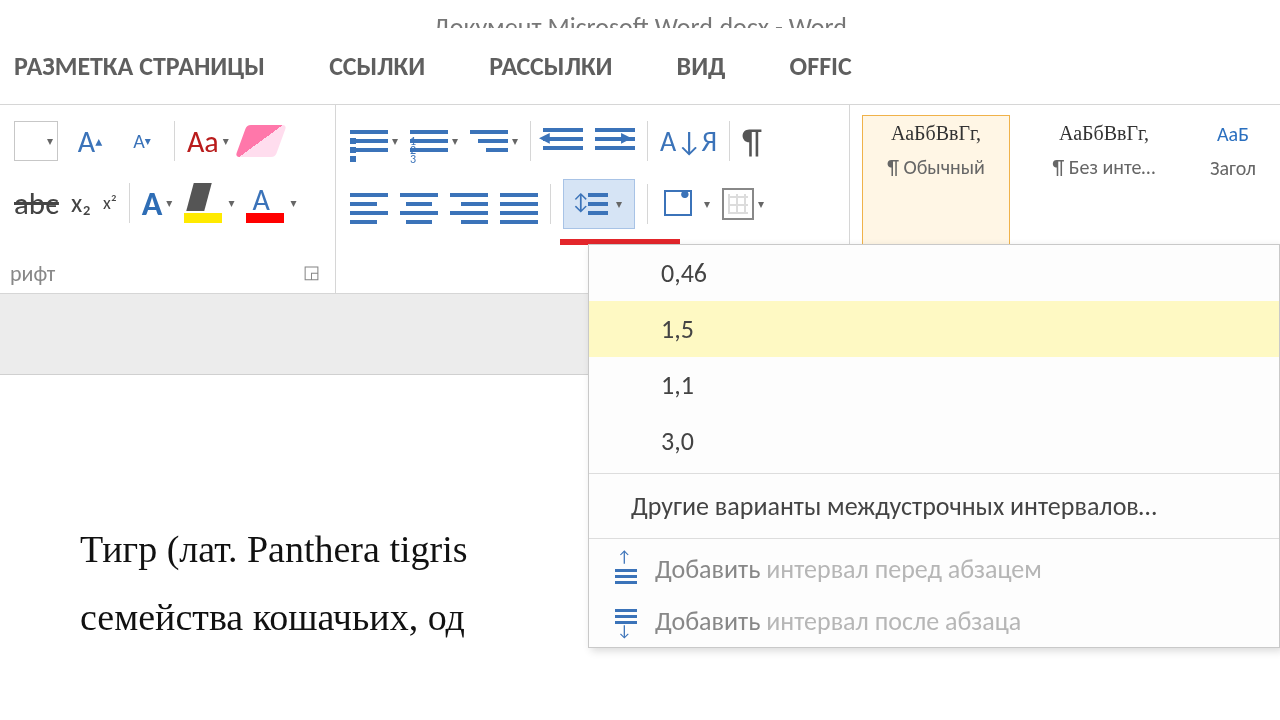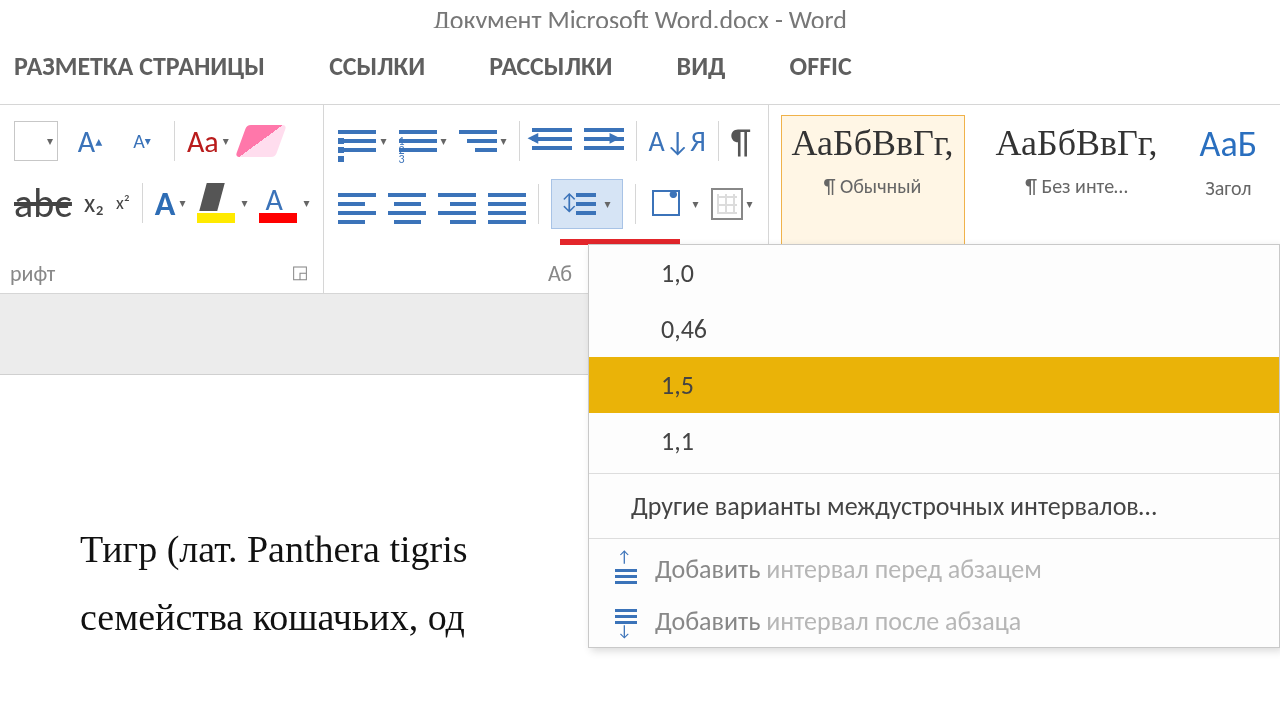--- a/index.html
+++ b/index.html
@@ -12,21 +12,21 @@
     width: 1280px;
     height: 720px;
   }
 
   
   .title-bar {
     height: 28px;
     text-align: center;
     font-size: 26px;
     color: #777;
-    padding-top: 4px;
+    padding-top: 11px;
     letter-spacing: 0;
     white-space: nowrap;
     overflow: hidden;
   }
 
   
   .tabs {
     display: flex;
     gap: 64px;
     padding: 22px 10px 22px 14px;
@@ -89,21 +89,21 @@
   }
   .grow { font-size:30px; color:#3b73b9; }
   .shrink{ font-size:20px; color:#3b73b9; }
   .Aa { font-size:30px; color:#b91c1c; }
   .eraser {
     width:40px;height:32px;
     background: linear-gradient(135deg,#f7a 0 50%,#fde 50% 100%);
     transform: skewX(-20deg);
     border-radius:4px;
   }
-  .strike { text-decoration: line-through; font-size:40px; color:#444;}
+  .strike { text-decoration: line-through; font-size:31px; color:#444;}
   .sub { font-size:26px; color:#444;}
   .sup { font-size:18px; color:#444;}
   .textfx{ font-size:34px; color:#2e6db5; font-weight:bold;}
   .highlighter-ico{ position:relative; width:40px;height:40px;}
   .highlighter-pen{
     position:absolute; left:6px; top:0; width:18px; height:28px;
     background:#555; transform:skewX(-15deg);
   }
   .highlighter-bar{
     position:absolute; left:0; bottom:0; width:38px; height:10px;
@@ -217,21 +217,21 @@
     border:1px solid transparent;
     padding:6px 10px;
     min-width:148px;
     text-align:center;
   }
   .style-tile.active{
     border:1px solid #f0b24a;
     background:#fff6e5;
   }
   .style-sample{
-    font-size:36px; color:#333; font-family:"Times New Roman",serif;
+    font-size:20px; color:#333; font-family:"Times New Roman",serif;
   }
   .style-sample.blue{ color:#2a6fbf; font-family:Calibri,Arial,sans-serif;}
   .style-name{
     font-size:20px; color:#666; margin-top:10px; white-space:nowrap; overflow:hidden;
   }
 
   
   .doc-bg{
     background:#ececec;
     height: 402px;
@@ -261,21 +261,21 @@
     z-index:100;
     box-shadow:3px 3px 8px rgba(0,0,0,.15);
     font-size:26px;
     color:#444;
   }
   .dropdown .opt{
     padding:12px 10px 12px 72px;
     cursor:default;
   }
   .dropdown .opt.hover{
-    background:#eab308;
+    background:#fef9c3;
   }
   .dropdown .sep{
     height:1px; background:#ddd; margin:4px 0;
   }
   .dropdown .cmd{
     padding:10px 10px 10px 20px;
     display:flex; align-items:center; gap:18px;
     color:#444;
   }
   .dropdown .cmd.disabled{ color:#b6b6b6;}
@@ -497,24 +497,24 @@
 <div class="red-underline"></div>
 
 <div class="doc-bg">
   <div class="page">
     <div>Тигр (лат. Panthera tigris</div>
     <div>семейства кошачьих, од</div>
   </div>
 </div>
 
 <div class="dropdown">
-  <div class="opt">1,0</div>
   <div class="opt">0,46</div>
   <div class="opt hover">1,5</div>
   <div class="opt">1,1</div>
+  <div class="opt">3,0</div>
   <div class="sep"></div>
   <div class="opt" style="padding-left:42px">Другие варианты междустрочных интервалов…</div>
   <div class="sep"></div>
   <div class="cmd disabled">
     <div class="mini-ico mini-before"></div>
     <span class="cmd-label">
       <b>Добавить </b><i>интервал перед абзацем</i>
     </span>
   </div>
   <div class="cmd disabled">

